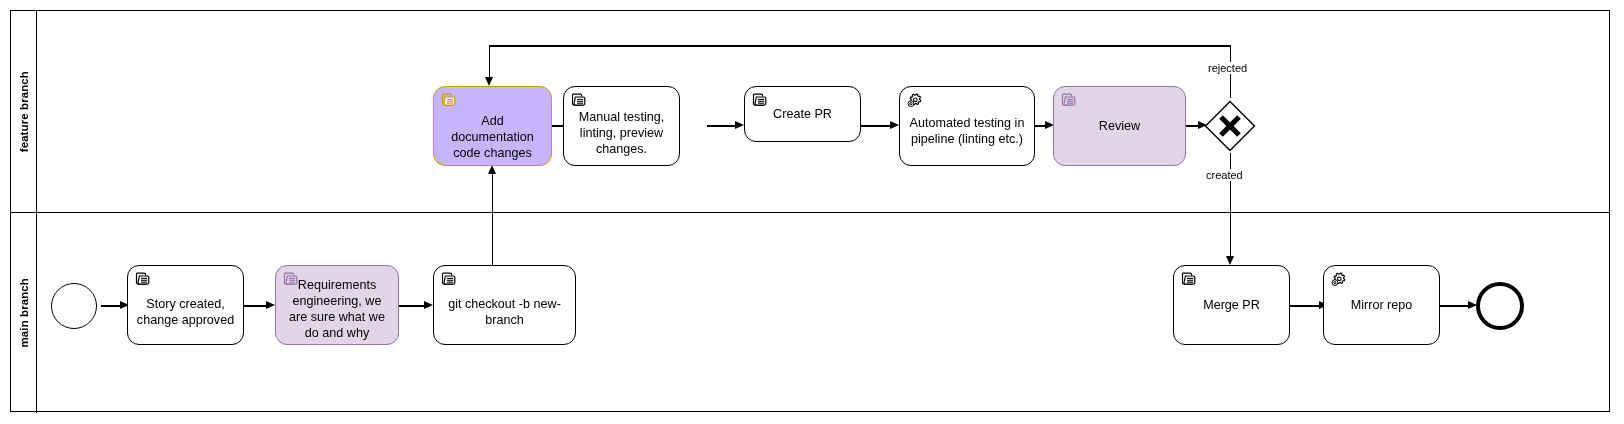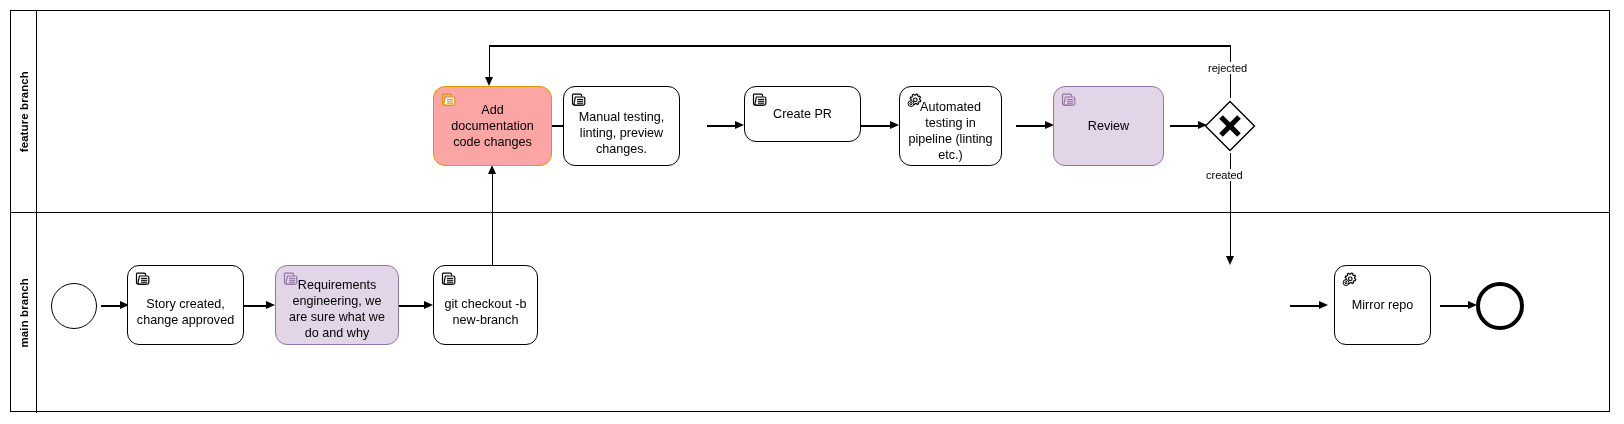--- a/index.html
+++ b/index.html
@@ -67,22 +67,23 @@
     align-items: center;
     justify-content: center;
     text-align: center;
     font-size: 12.6px;
     line-height: 16px;
     color: #000000;
     padding: 4px 7px;
   }
   .task .label { display: block; width: 100%; }
   .task.orange {
-    background: #fca5a5;
+    background: #c4b5fd;
     border-color: #d79b00;
+    align-items: flex-end;
   }
   .task.purple {
     background: #e1d5e7;
     border-color: #9673a6;
   }
   .task-icon {
     position: absolute;
     left: 6px;
     top: 5px;
     width: 18px;
@@ -239,37 +240,37 @@
         <path d="M2.5 2.2 v9.4 a1.5 1.5 0 0 0 1.5 1.5 h8.2" fill="none" stroke="#000000" stroke-width="1.2"></path>
         <path d="M5.4 5.0 h8.0 a1.4 1.4 0 0 1 1.4 1.4 v5.1 a1.6 1.6 0 0 1 -1.6 1.6 h-7.8 a1.4 1.4 0 0 1 -1.4 -1.4 z" fill="#ffffff" stroke="#000000" stroke-width="1.2"></path>
         <line x1="7.0" y1="7.4" x2="13.2" y2="7.4" stroke="#000000" stroke-width="1.1"></line>
         <line x1="7.0" y1="9.3" x2="13.2" y2="9.3" stroke="#000000" stroke-width="1.1"></line>
         <line x1="7.0" y1="11.2" x2="13.2" y2="11.2" stroke="#000000" stroke-width="1.1"></line>
       </svg>
     </span>
     <span class="label">Create PR</span>
   </div>
 
-  <div class="task" style="left:899px; top:86px; width:103px; height:80px;">
+  <div class="task" style="left:899px; top:86px; width:136px; height:80px;">
     <span class="task-icon">
       <svg width="18" height="17" viewBox="0 0 18 17">
         <g stroke="#000000" stroke-width="1.1" fill="#ffffff">
           <path d="M10.3 2.0 l1.5 0.45 -0.15 1.25 a3.1 3.1 0 0 1 0.9 0.85 l1.2 -0.4 0.8 1.35 -0.95 0.85 a3.1 3.1 0 0 1 0.08 1.25 l1.1 0.6 -0.45 1.5 -1.25 -0.15 a3.1 3.1 0 0 1 -0.85 0.9 l0.4 1.2 -1.35 0.8 -0.85 -0.95 a3.1 3.1 0 0 1 -1.25 0.08 l-0.6 1.1 -1.5 -0.45 0.15 -1.25 a3.1 3.1 0 0 1 -0.9 -0.85 l-1.2 0.4 -0.8 -1.35 0.95 -0.85 a3.1 3.1 0 0 1 -0.08 -1.25 l-1.1 -0.6 0.45 -1.5 1.25 0.15 a3.1 3.1 0 0 1 0.85 -0.9 l-0.4 -1.2 1.35 -0.8 0.85 0.95 a3.1 3.1 0 0 1 1.25 -0.08 z"></path>
           <circle cx="9.3" cy="7.8" r="1.8"></circle>
         </g>
         <g stroke="#000000" stroke-width="1.0" fill="#ffffff">
           <circle cx="5.0" cy="11.6" r="2.9"></circle>
           <circle cx="5.0" cy="11.6" r="1.1"></circle>
         </g>
       </svg>
     </span>
     <span class="label" style="padding-top:10px;">Automated testing in pipeline (linting etc.)</span>
   </div>
 
-  <div class="task purple" style="left:1053px; top:86px; width:111px; height:80px;">
+  <div class="task purple" style="left:1053px; top:86px; width:133px; height:80px;">
     <span class="task-icon">
       <svg width="18" height="16" viewBox="0 0 18 16">
         <path d="M2.5 2.2 h7.6 a1.5 1.5 0 0 1 1.5 1.5 v0.9" fill="none" stroke="#9673a6" stroke-width="1.2"></path>
         <path d="M2.5 2.2 v9.4 a1.5 1.5 0 0 0 1.5 1.5 h8.2" fill="none" stroke="#9673a6" stroke-width="1.2"></path>
         <path d="M5.4 5.0 h8.0 a1.4 1.4 0 0 1 1.4 1.4 v5.1 a1.6 1.6 0 0 1 -1.6 1.6 h-7.8 a1.4 1.4 0 0 1 -1.4 -1.4 z" fill="#e1d5e7" stroke="#9673a6" stroke-width="1.2"></path>
         <line x1="7.0" y1="7.4" x2="13.2" y2="7.4" stroke="#9673a6" stroke-width="1.1"></line>
         <line x1="7.0" y1="9.3" x2="13.2" y2="9.3" stroke="#9673a6" stroke-width="1.1"></line>
         <line x1="7.0" y1="11.2" x2="13.2" y2="11.2" stroke="#9673a6" stroke-width="1.1"></line>
       </svg>
     </span>
@@ -309,36 +310,49 @@
         <path d="M2.5 2.2 v9.4 a1.5 1.5 0 0 0 1.5 1.5 h8.2" fill="none" stroke="#9673a6" stroke-width="1.2"></path>
         <path d="M5.4 5.0 h8.0 a1.4 1.4 0 0 1 1.4 1.4 v5.1 a1.6 1.6 0 0 1 -1.6 1.6 h-7.8 a1.4 1.4 0 0 1 -1.4 -1.4 z" fill="#e1d5e7" stroke="#9673a6" stroke-width="1.2"></path>
         <line x1="7.0" y1="7.4" x2="13.2" y2="7.4" stroke="#9673a6" stroke-width="1.1"></line>
         <line x1="7.0" y1="9.3" x2="13.2" y2="9.3" stroke="#9673a6" stroke-width="1.1"></line>
         <line x1="7.0" y1="11.2" x2="13.2" y2="11.2" stroke="#9673a6" stroke-width="1.1"></line>
       </svg>
     </span>
     <span class="label" style="padding-top:8px;">Requirements engineering, we are sure what we do and why</span>
   </div>
 
-  <div class="task" style="left:433px; top:265px; width:105px; height:80px;">
+  <div class="task" style="left:433px; top:265px; width:143px; height:80px;">
     <span class="task-icon">
       <svg width="18" height="16" viewBox="0 0 18 16">
         <path d="M2.5 2.2 h7.6 a1.5 1.5 0 0 1 1.5 1.5 v0.9" fill="none" stroke="#000000" stroke-width="1.2"></path>
         <path d="M2.5 2.2 v9.4 a1.5 1.5 0 0 0 1.5 1.5 h8.2" fill="none" stroke="#000000" stroke-width="1.2"></path>
         <path d="M5.4 5.0 h8.0 a1.4 1.4 0 0 1 1.4 1.4 v5.1 a1.6 1.6 0 0 1 -1.6 1.6 h-7.8 a1.4 1.4 0 0 1 -1.4 -1.4 z" fill="#ffffff" stroke="#000000" stroke-width="1.2"></path>
         <line x1="7.0" y1="7.4" x2="13.2" y2="7.4" stroke="#000000" stroke-width="1.1"></line>
         <line x1="7.0" y1="9.3" x2="13.2" y2="9.3" stroke="#000000" stroke-width="1.1"></line>
         <line x1="7.0" y1="11.2" x2="13.2" y2="11.2" stroke="#000000" stroke-width="1.1"></line>
       </svg>
     </span>
     <span class="label" style="padding-top:14px;">git checkout -b new-branch</span>
   </div>
 
-
-  <div class="task" style="left:1323px; top:265px; width:97px; height:80px;margin-left:11px;">
+  <div class="task" style="left:1173px; top:265px; width:117px; height:80px;">
+    <span class="task-icon">
+      <svg width="18" height="16" viewBox="0 0 18 16">
+        <path d="M2.5 2.2 h7.6 a1.5 1.5 0 0 1 1.5 1.5 v0.9" fill="none" stroke="#000000" stroke-width="1.2"></path>
+        <path d="M2.5 2.2 v9.4 a1.5 1.5 0 0 0 1.5 1.5 h8.2" fill="none" stroke="#000000" stroke-width="1.2"></path>
+        <path d="M5.4 5.0 h8.0 a1.4 1.4 0 0 1 1.4 1.4 v5.1 a1.6 1.6 0 0 1 -1.6 1.6 h-7.8 a1.4 1.4 0 0 1 -1.4 -1.4 z" fill="#ffffff" stroke="#000000" stroke-width="1.2"></path>
+        <line x1="7.0" y1="7.4" x2="13.2" y2="7.4" stroke="#000000" stroke-width="1.1"></line>
+        <line x1="7.0" y1="9.3" x2="13.2" y2="9.3" stroke="#000000" stroke-width="1.1"></line>
+        <line x1="7.0" y1="11.2" x2="13.2" y2="11.2" stroke="#000000" stroke-width="1.1"></line>
+      </svg>
+    </span>
+    <span class="label">Merge PR</span>
+  </div>
+
+  <div class="task" style="left:1323px; top:265px; width:117px; height:80px;">
     <span class="task-icon">
       <svg width="18" height="17" viewBox="0 0 18 17">
         <g stroke="#000000" stroke-width="1.1" fill="#ffffff">
           <path d="M10.3 2.0 l1.5 0.45 -0.15 1.25 a3.1 3.1 0 0 1 0.9 0.85 l1.2 -0.4 0.8 1.35 -0.95 0.85 a3.1 3.1 0 0 1 0.08 1.25 l1.1 0.6 -0.45 1.5 -1.25 -0.15 a3.1 3.1 0 0 1 -0.85 0.9 l0.4 1.2 -1.35 0.8 -0.85 -0.95 a3.1 3.1 0 0 1 -1.25 0.08 l-0.6 1.1 -1.5 -0.45 0.15 -1.25 a3.1 3.1 0 0 1 -0.9 -0.85 l-1.2 0.4 -0.8 -1.35 0.95 -0.85 a3.1 3.1 0 0 1 -0.08 -1.25 l-1.1 -0.6 0.45 -1.5 1.25 0.15 a3.1 3.1 0 0 1 0.85 -0.9 l-0.4 -1.2 1.35 -0.8 0.85 0.95 a3.1 3.1 0 0 1 1.25 -0.08 z"></path>
           <circle cx="9.3" cy="7.8" r="1.8"></circle>
         </g>
         <g stroke="#000000" stroke-width="1.0" fill="#ffffff">
           <circle cx="5.0" cy="11.6" r="2.9"></circle>
           <circle cx="5.0" cy="11.6" r="1.1"></circle>
         </g>

